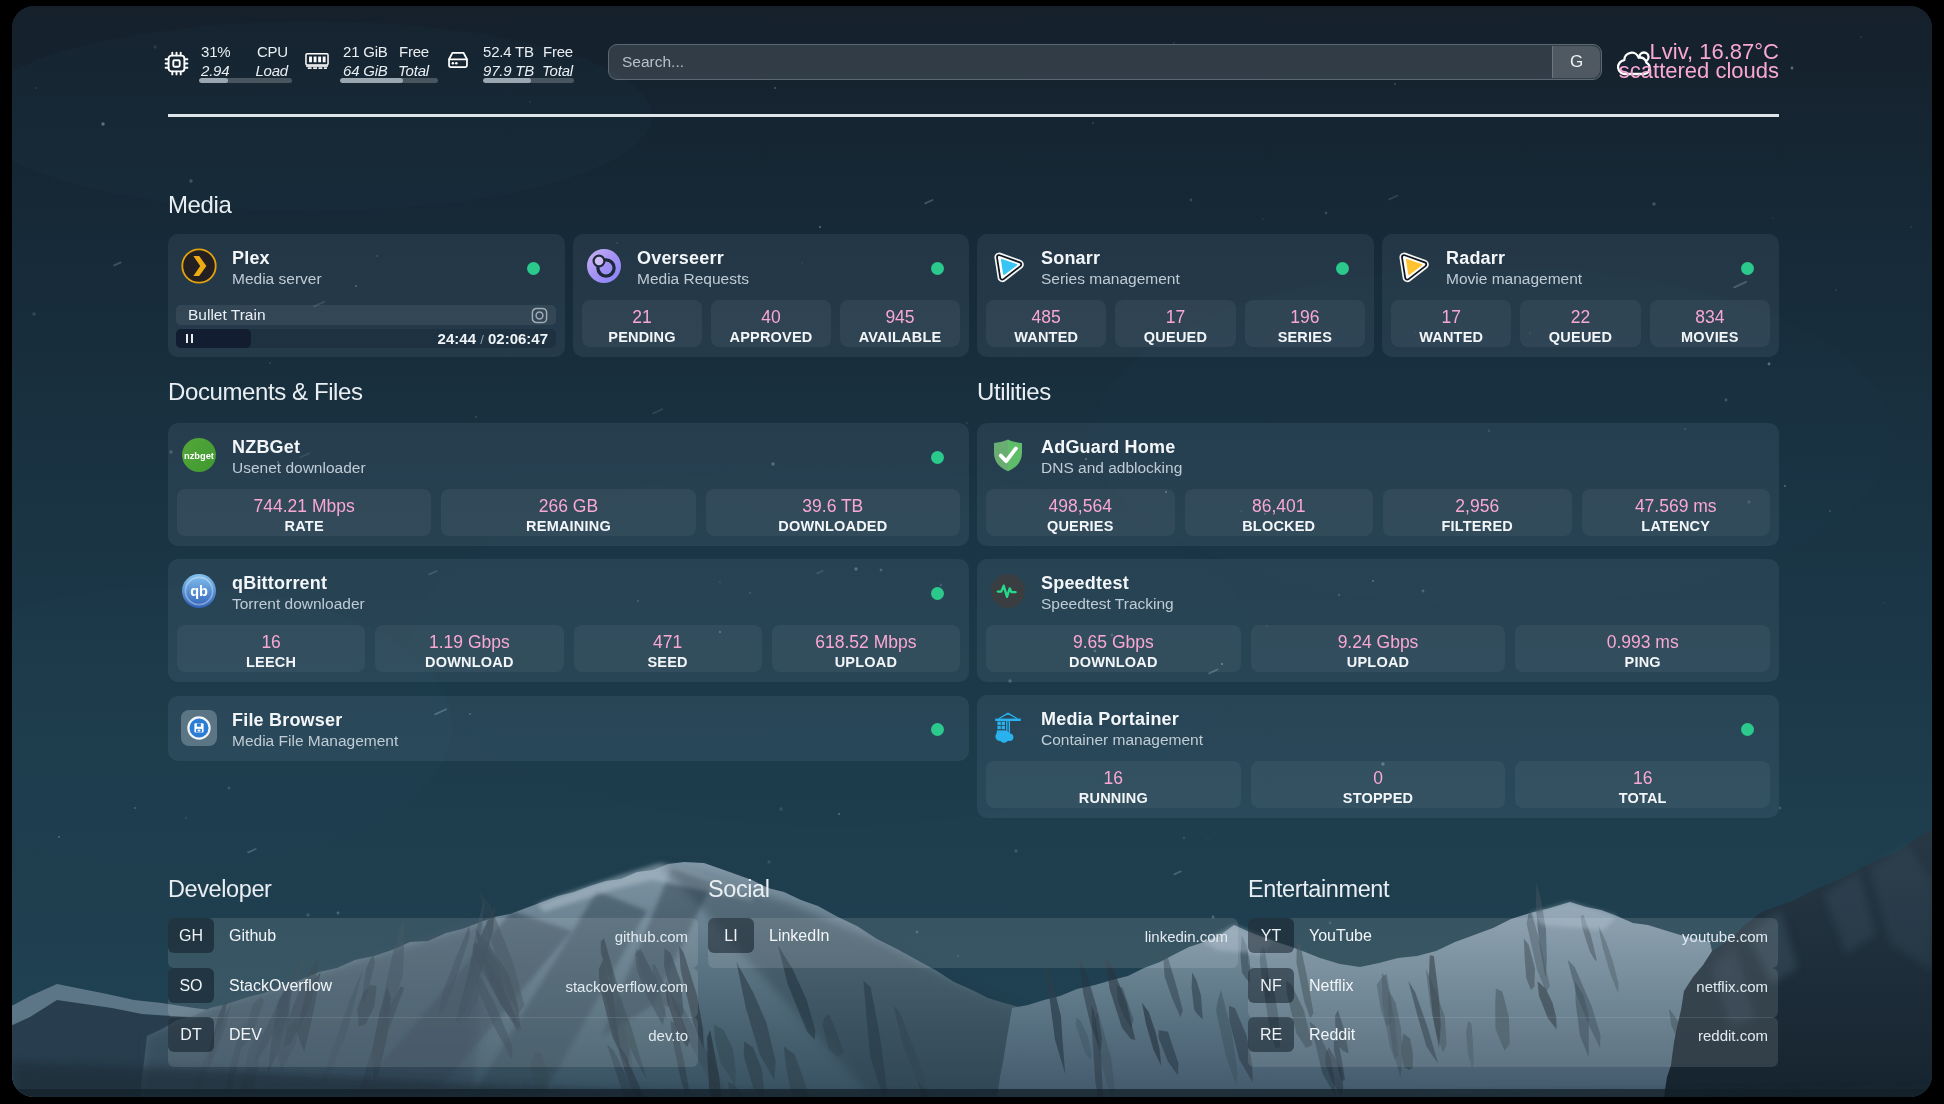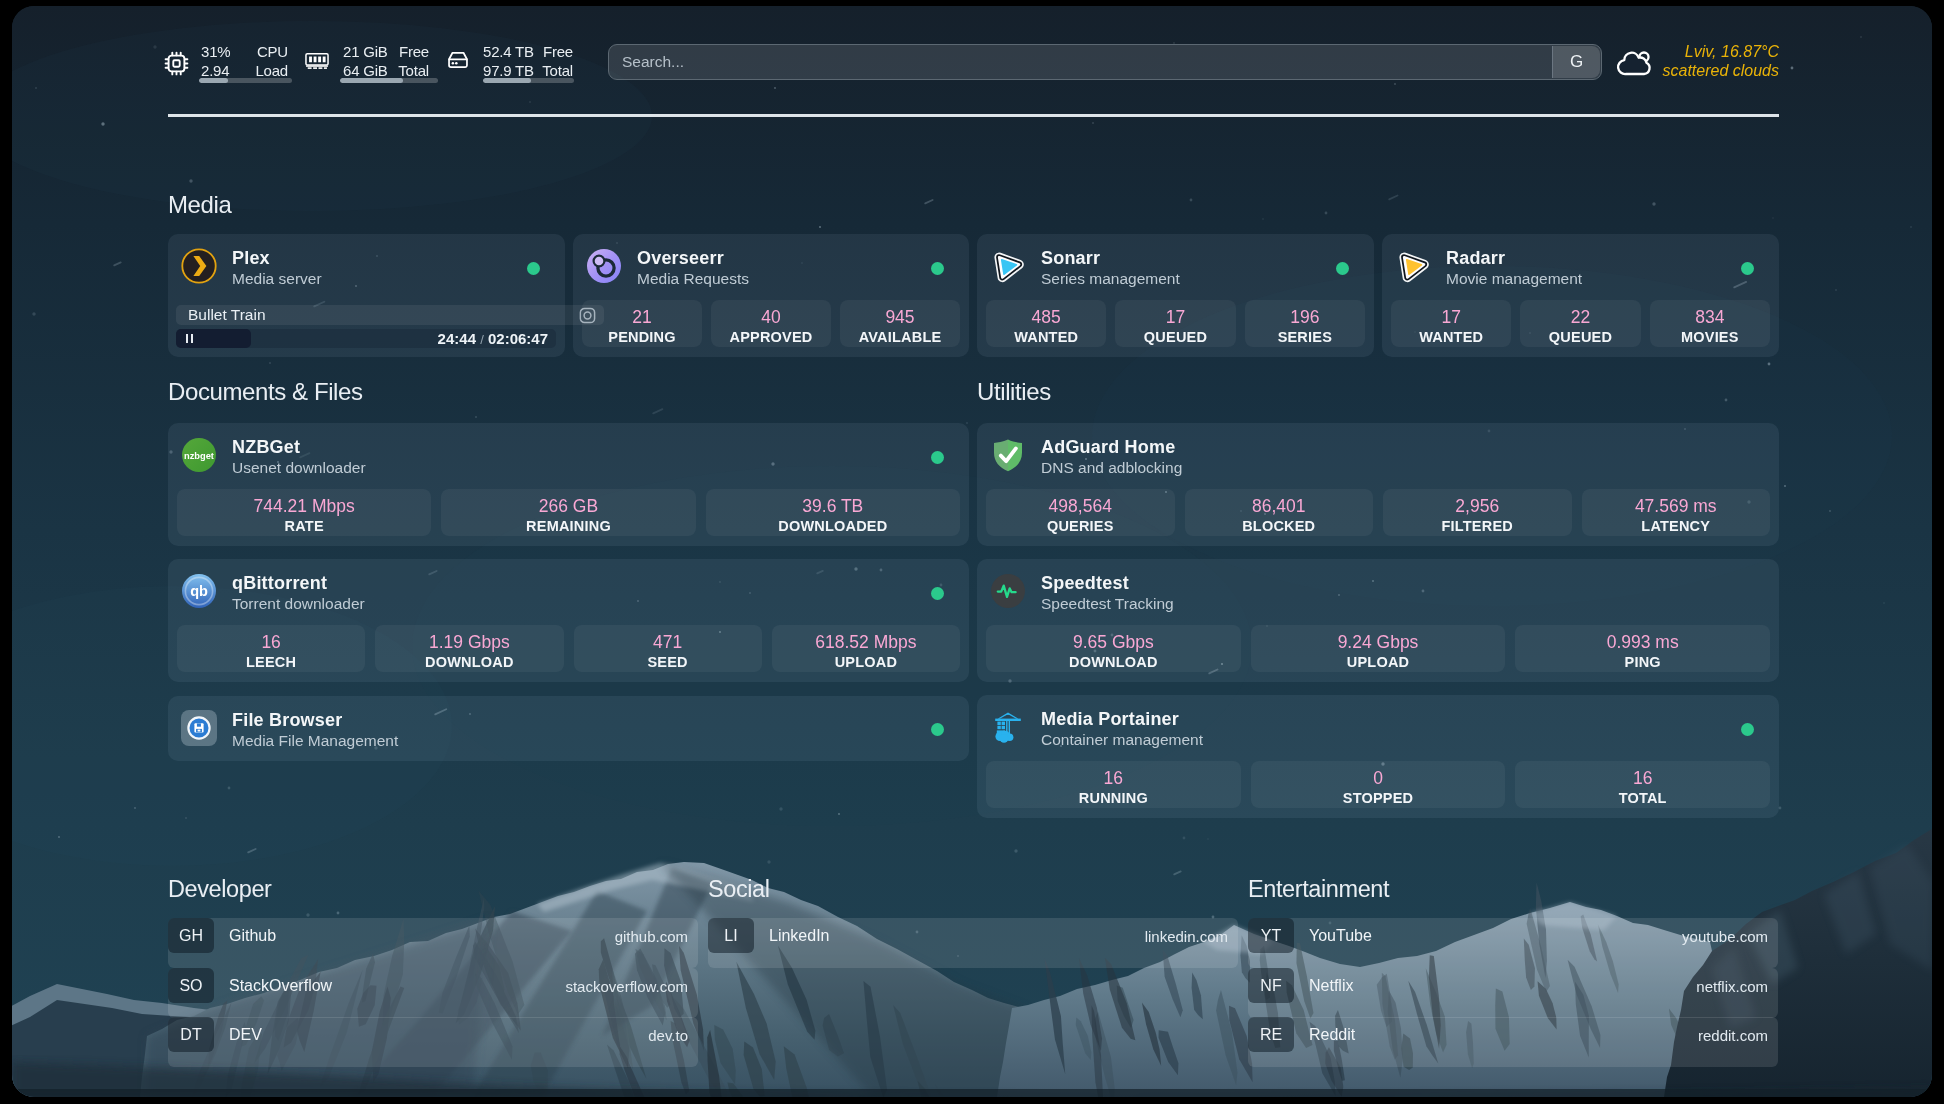--- a/index.html
+++ b/index.html
@@ -2,27 +2,27 @@
 <html><head>
 <meta charset="utf-8">
 <style>
 html,body{margin:0;padding:0;background:#000;}
 body{width:1944px;height:1104px;overflow:hidden;font-family:"Liberation Sans",sans-serif;position:relative;}
 .page{position:absolute;left:12px;top:6px;width:1920px;height:1091px;border-radius:22px;overflow:hidden;background:#15232e;}
 .bg{position:absolute;left:0;top:0;}
 .abs{position:absolute;}
 
 .resnum{position:absolute;top:36px;color:#e9eef2;font-size:15px;letter-spacing:-0.2px;line-height:19px;}
-.resnum .r2{display:block;}
+.resnum .r2{display:block;font-style:italic;}
 .resbar{position:absolute;top:71.5px;height:5px;border-radius:3px;background:rgba(255,255,255,0.22);overflow:hidden;}
 .resbar i{display:block;height:100%;background:#9aa7b1;border-radius:3px;}
 .search{position:absolute;left:596px;top:38px;width:992px;height:34px;border:1.5px solid #5c6872;border-radius:9px;background:rgba(255,255,255,0.12);}
 .search .ph{position:absolute;left:13px;top:8px;font-size:15.5px;color:#b6c0c9;}
 .gbtn{position:absolute;right:1px;top:1px;bottom:1px;width:47px;background:rgba(255,255,255,0.15);border-left:1.5px solid #6b7681;border-radius:0 8px 8px 0;color:#eef2f5;font-size:17px;text-align:center;line-height:31px;}
-.wtxt{position:absolute;top:36px;color:#eab308;font-size:16px;line-height:19px;text-align:left;font-style:italic;}
+.wtxt{position:absolute;top:36px;color:#f9a8d4;font-size:22px;line-height:19px;text-align:left;}
 .divider{position:absolute;left:156px;top:108px;width:1611px;height:2.5px;background:rgba(240,245,248,0.92);}
 
 .sec{position:absolute;color:#e9eef3;font-size:24px;font-weight:500;letter-spacing:-0.4px;}
 .card{position:absolute;background:rgba(205,233,250,0.075);border-radius:10px;}
 .ic{position:absolute;left:13px;top:14px;width:36px;height:36px;}
 .ct{position:absolute;left:64px;top:13.5px;font-size:18px;font-weight:700;color:#f3f6f8;letter-spacing:.2px;}
 .cs{position:absolute;left:64px;top:35.5px;font-size:15.5px;color:#c0ccd5;}
 .dot{position:absolute;width:13px;height:13px;border-radius:50%;background:#2bc98c;top:28px;right:25px;}
 .stats{position:absolute;left:9px;right:9px;top:66px;height:47px;display:flex;}
 .st{flex:1;background:rgba(255,255,255,0.05);border-radius:8px;text-align:center;overflow:hidden;}
@@ -356,21 +356,21 @@
 <div class="divider"></div>
 <div class="sec" style="left:156px;top:185px">Media</div>
 <div class="card" style="left:156px;top:228px;width:397px;height:123px">
       <svg class="ic" viewBox="0 0 36 36">
         <circle cx="18" cy="18" r="16.7" fill="#241f20" stroke="#e2a210" stroke-width="1.8"></circle>
         <path d="M12.4 7.9 h5.8 L25.4 18 l-7.2 10.1 h-5.8 L19.2 18 Z" fill="#edab14"></path>
       </svg>
       <div class="ct">Plex</div>
       <div class="cs">Media server</div>
       <div class="dot"></div>
-      <div class="abs" style="left:8px;top:71px;width:380px;height:20px;background:rgba(255,255,255,0.07);border-radius:5px;padding-left:48px;">
+      <div class="abs" style="left:8px;top:71px;width:380px;height:20px;background:rgba(255,255,255,0.07);border-radius:5px;">
         <div class="abs" style="left:12px;top:1px;font-size:15.5px;color:#e9eff4;line-height:18px;">Bullet Train</div>
         <svg class="abs" style="right:8px;top:2px" width="17" height="17" viewBox="0 0 17 17">
           <g fill="none" stroke="#9fabb5" stroke-width="1.5">
             <rect x="1.4" y="1.4" width="14.2" height="14.2" rx="4.2"></rect>
             <circle cx="8.5" cy="8.5" r="3.4"></circle>
           </g>
         </svg>
       </div>
       <div class="abs" style="left:8px;top:95px;width:380px;height:19px;background:rgba(10,20,36,0.22);border-radius:5px;">
         <div class="abs" style="left:0;top:0;width:75px;height:19px;background:#131d31;border-radius:5px;"></div>

